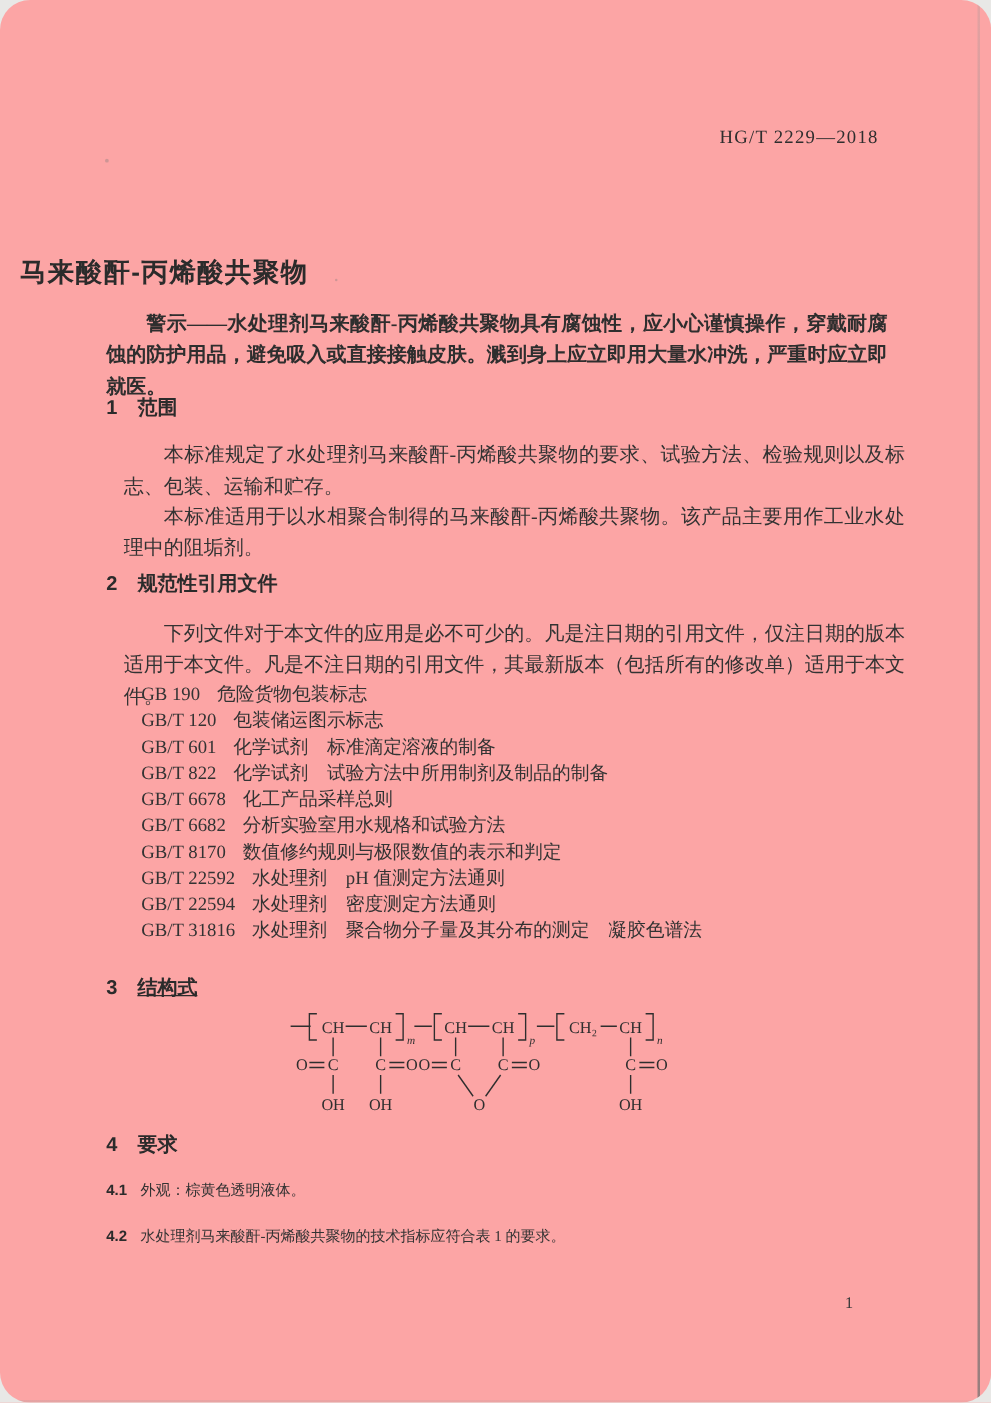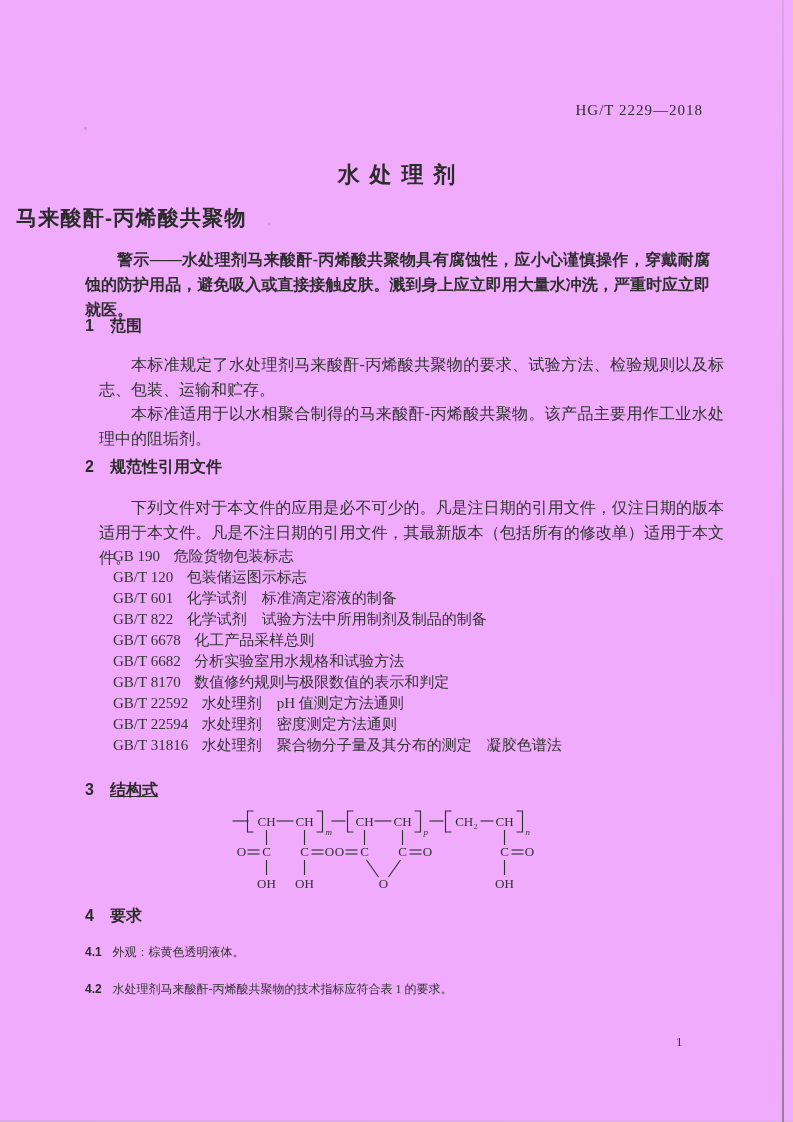--- a/index.html
+++ b/index.html
@@ -1,22 +1,23 @@
 <!DOCTYPE html>
 <html><head>
 <meta charset="utf-8">
 <style>
   html,body{margin:0;padding:0;background:#e8e8e6;}
   .page{
     position:relative;
     width:793px;height:1122px;
-    background:#f0abfc;
+    background:#fca5a5;
     overflow:hidden;
     font-family:"Liberation Serif","DejaVu Serif",serif;
     color:#333;
+    border-radius:24px;
   }
   .edge-right{
     position:absolute;top:0;right:9px;width:2px;height:100%;
     background:linear-gradient(to bottom,rgba(150,150,150,.25),rgba(130,130,130,.6) 45%,rgba(110,110,110,.7));
   }
   .edge-bottom{
     position:absolute;left:0;bottom:0;width:100%;height:2px;
     background:linear-gradient(to right,rgba(160,160,160,.25),rgba(160,160,160,.1));
   }
   .speck{position:absolute;background:rgba(120,120,120,.35);border-radius:50%;}
@@ -64,21 +65,20 @@
 
 <div class="page">
 
   <div class="edge-right"></div>
   <div class="edge-bottom"></div>
   <div class="speck" style="left:84px;top:127px;width:3px;height:3px;"></div>
   <div class="speck" style="left:268px;top:223px;width:2px;height:2px;"></div>
 
   <div class="abs header-code">HG/T 2229—2018</div>
 
-  <div class="abs title-1">水处理剂</div>
   <div class="abs title-2">马来酸酐-丙烯酸共聚物</div>
 
   <div class="abs body-block warning">警示——水处理剂马来酸酐-丙烯酸共聚物具有腐蚀性，应小心谨慎操作，穿戴耐腐蚀的防护用品，避免吸入或直接接触皮肤。溅到身上应立即用大量水冲洗，严重时应立即就医。</div>
 
   <div class="abs heading" style="top:316px;">
     <span class="sec-no">1</span><span>范围</span>
   </div>
   <div class="abs body-block para" style="top:352px;">本标准规定了水处理剂马来酸酐-丙烯酸共聚物的要求、试验方法、检验规则以及标志、包装、运输和贮存。</div>
   <div class="abs body-block para" style="top:401px;">本标准适用于以水相聚合制得的马来酸酐-丙烯酸共聚物。该产品主要用作工业水处理中的阻垢剂。</div>
 

